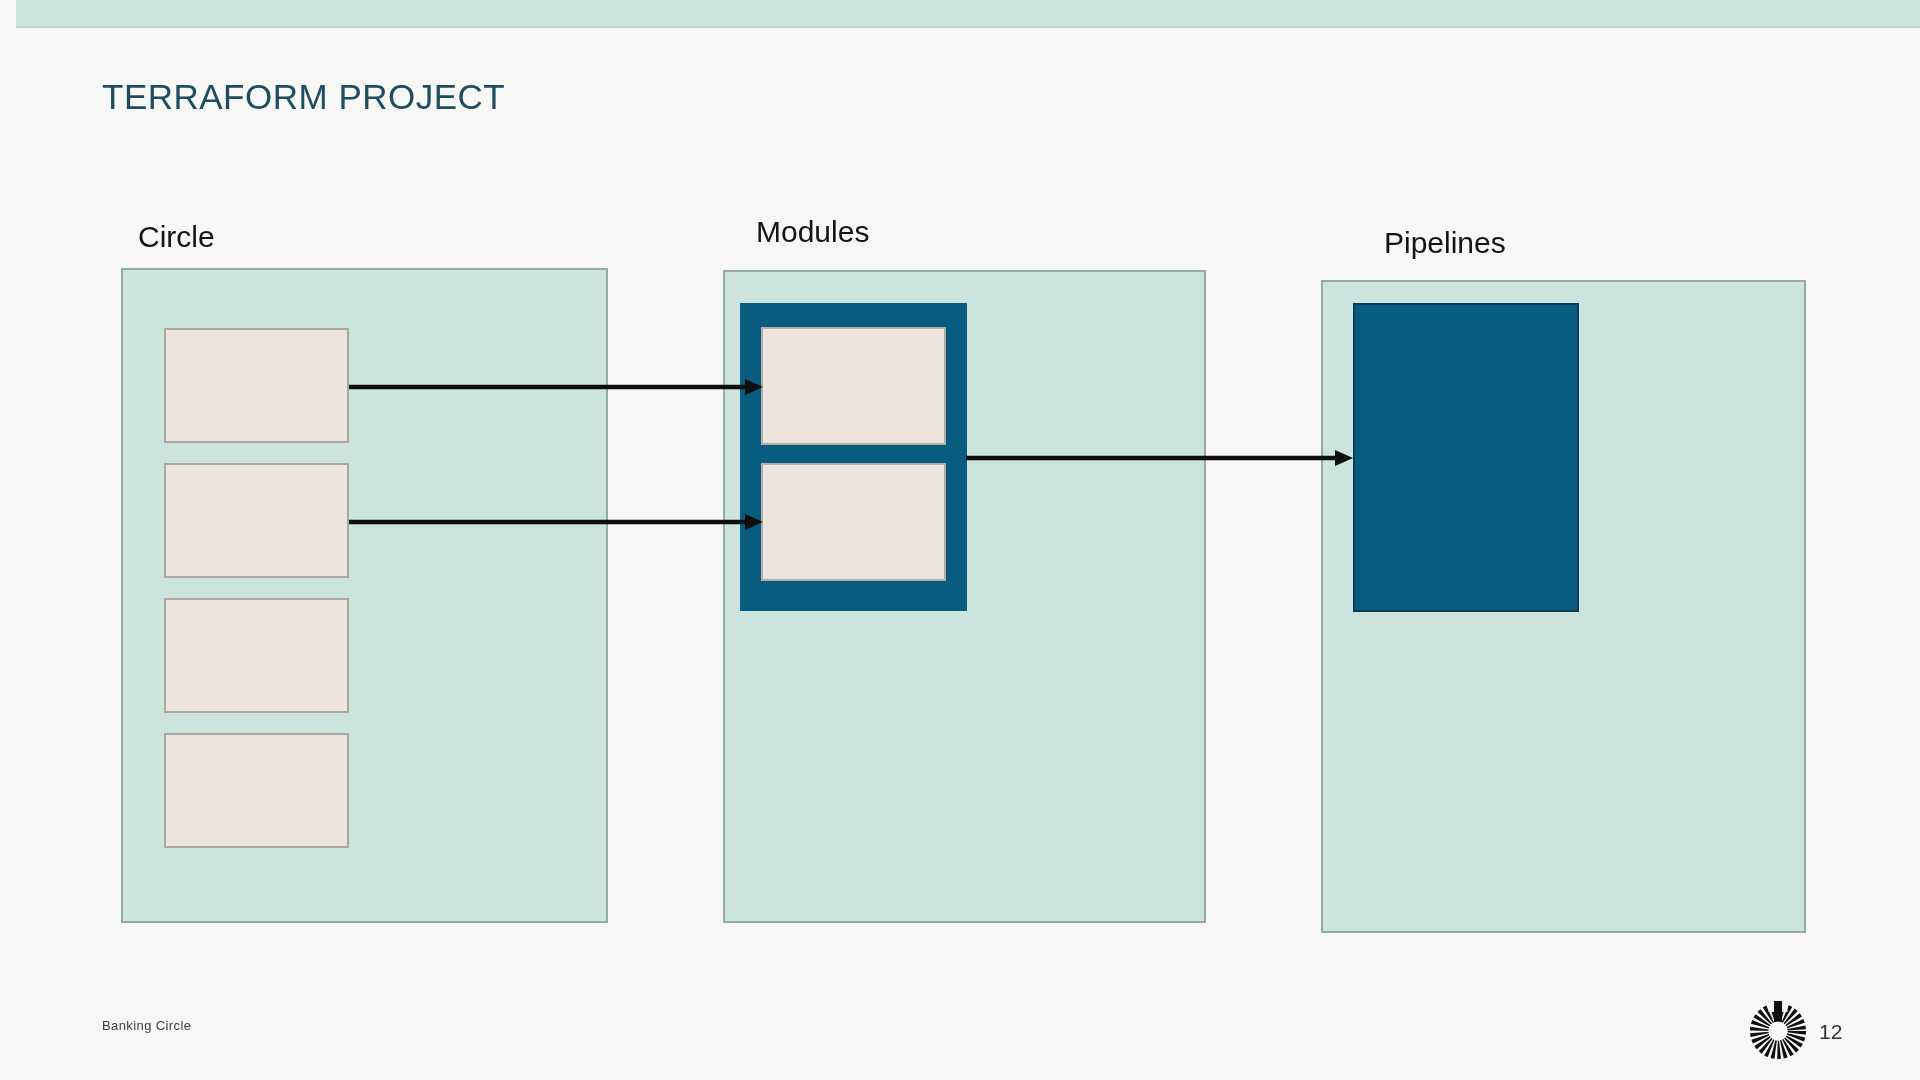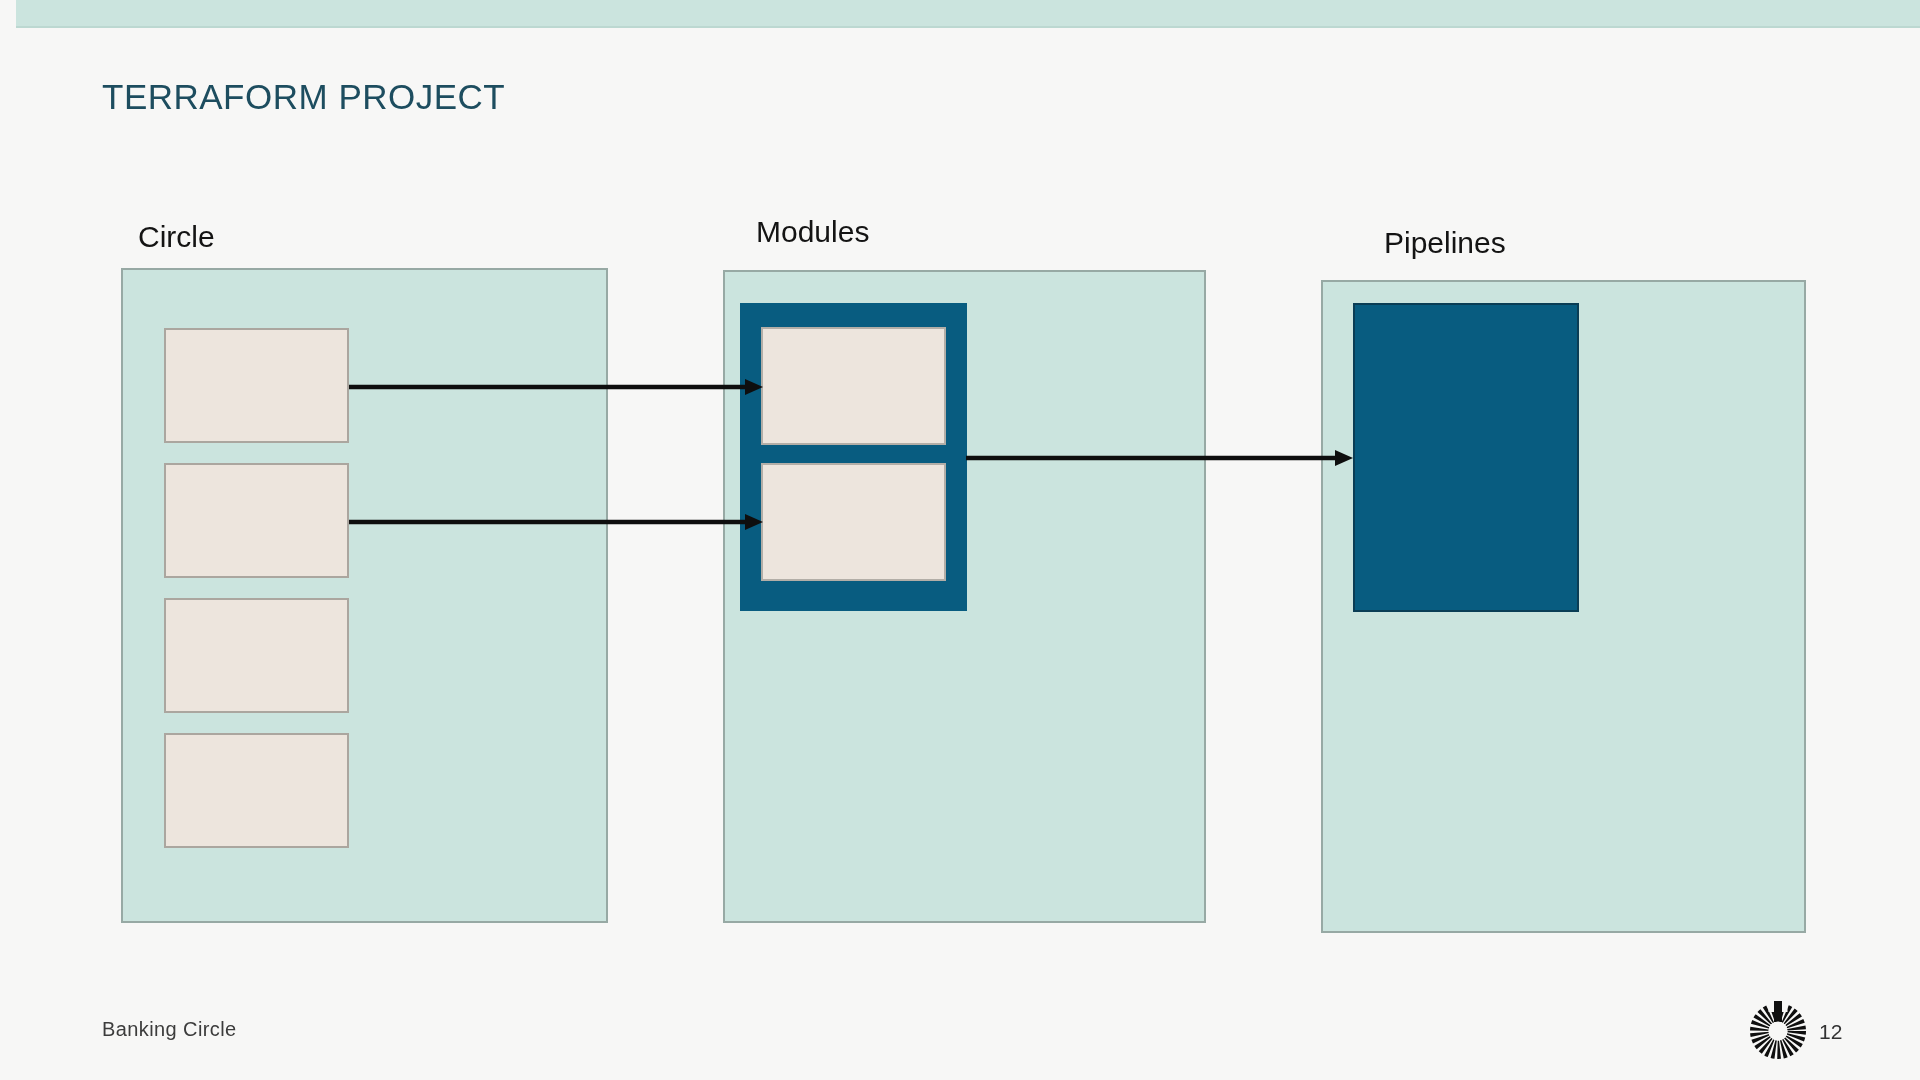--- a/index.html
+++ b/index.html
@@ -68,21 +68,21 @@
     background: #085c80; border: 2px solid #0a3d55; box-sizing: border-box;
   }
 
   .arrows-overlay {
     position: absolute; left: 0; top: 0; width: 1920px; height: 1080px;
     pointer-events: none;
   }
 
   .footer-company {
     position: absolute; left: 86px; top: 1018px;
-    font-size: 20px; color: #3c3c3c; font-weight: 300; letter-spacing: 0.4px;
+    font-size: 13px; color: #3c3c3c; font-weight: 300; letter-spacing: 0.4px;
     white-space: nowrap;
   }
   .page-number {
     position: absolute; left: 1803px; top: 1020px;
     font-size: 21px; color: #333333; text-align: center;
   }
   .logo-wrap { position: absolute; left: 1731px; top: 1000px; width: 62px; height: 62px; }
 </style>
 </head>
 <body>

